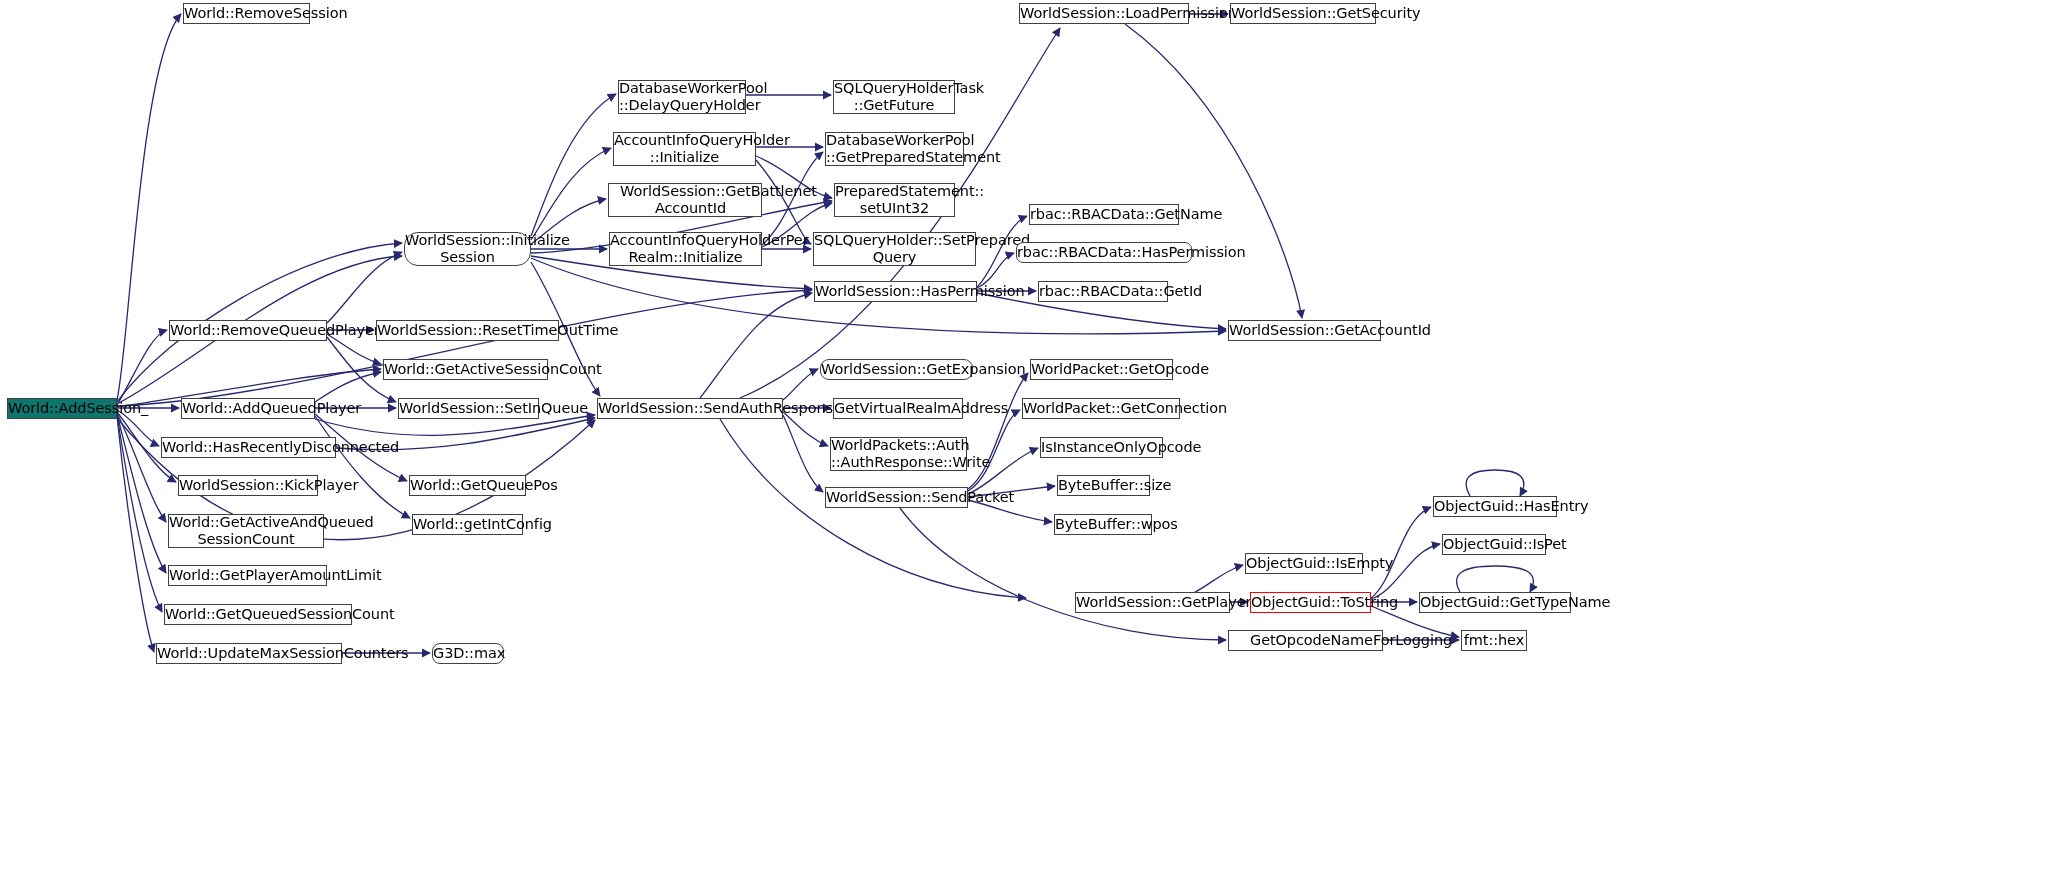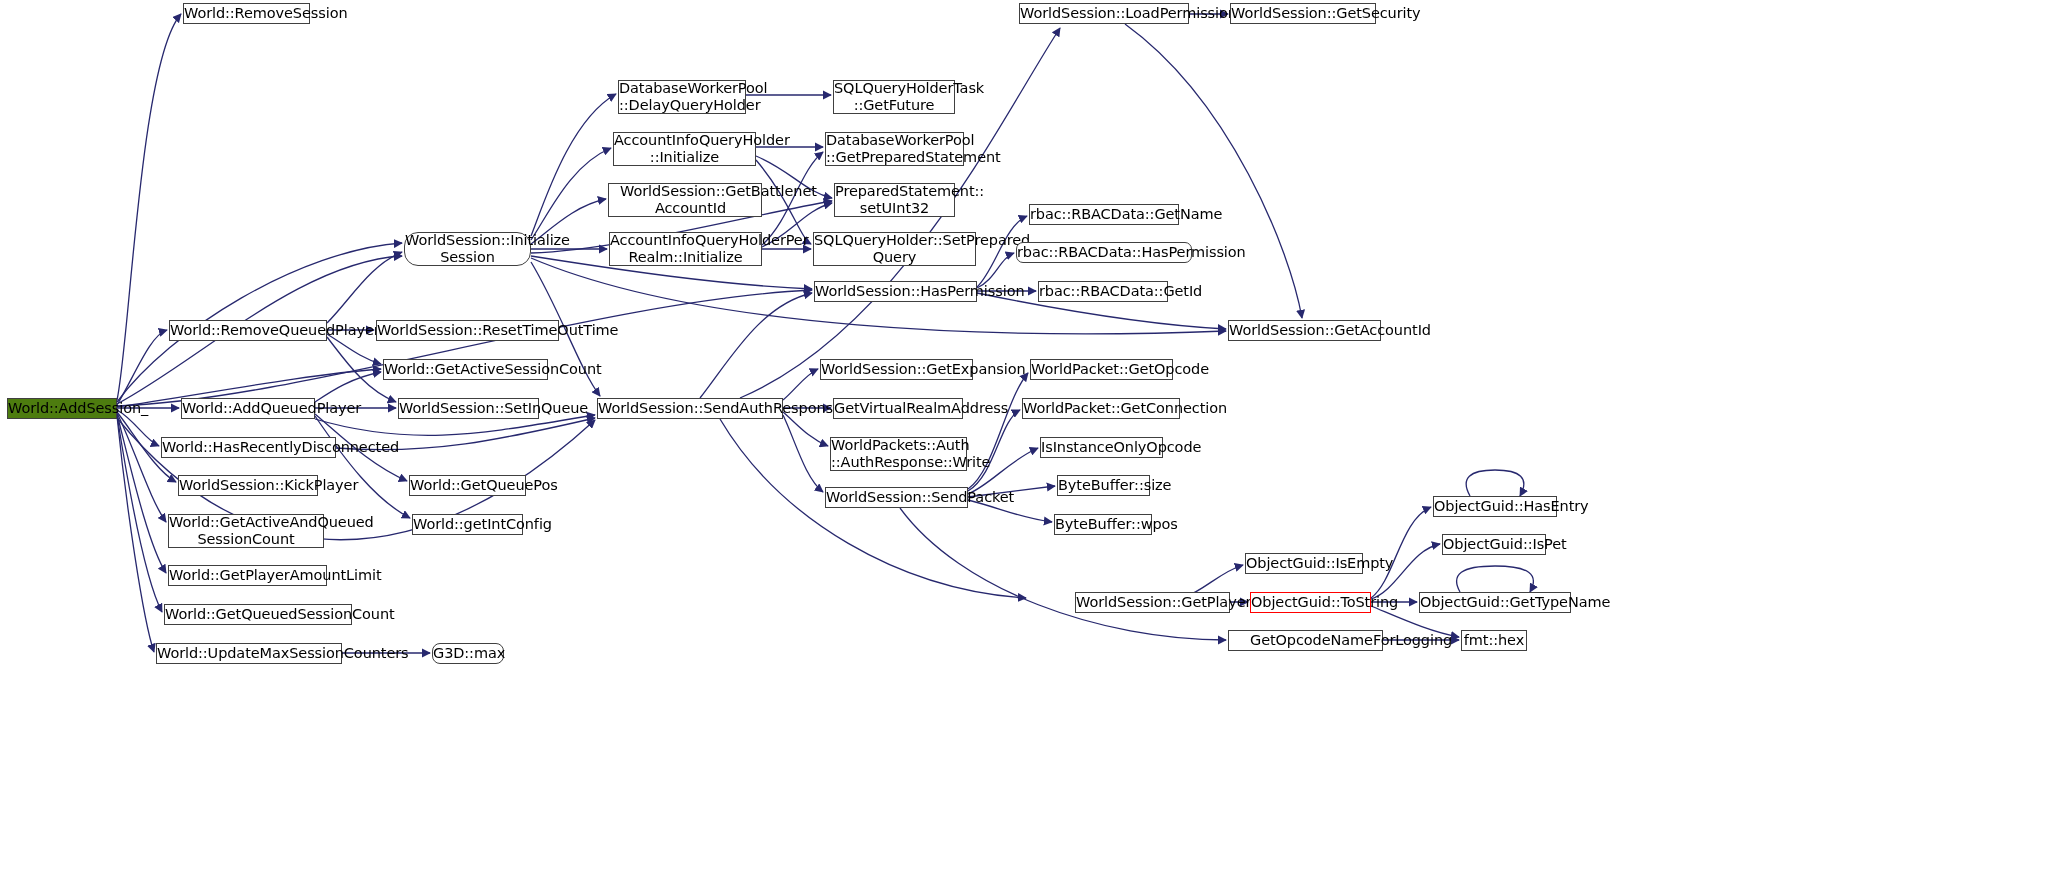--- a/index.html
+++ b/index.html
@@ -33,21 +33,21 @@
     line-height: 1.18;
     text-align: center;
     display: flex;
     align-items: center;
     justify-content: center;
     white-space: pre-line;
     letter-spacing: -0.1px;
     z-index: 5;
   }
   .node.root {
-    background: #4d7c0f;
+    background: #0f766e;
     border-color: #404040;
   }
   .node.highlight {
     border: 1px solid #ff0000;
   }
   .node-label {
     display: block;
     width: 100%;
     padding: 0 3px;
   }
@@ -163,21 +163,21 @@
     <div class="node" style="left: 597px; top: 398px; width: 186px; height: 21px;"><span class="node-label">WorldSession::SendAuthResponse</span></div>
     <div class="node" style="left: 833px; top: 80px; width: 122px; height: 34px;"><span class="node-label">SQLQueryHolderTask
 ::GetFuture</span></div>
     <div class="node" style="left: 825px; top: 132px; width: 139px; height: 34px;"><span class="node-label">DatabaseWorkerPool
 ::GetPreparedStatement</span></div>
     <div class="node" style="left: 834px; top: 183px; width: 121px; height: 34px;"><span class="node-label">PreparedStatement::
 setUInt32</span></div>
     <div class="node" style="left: 813px; top: 232px; width: 163px; height: 34px;"><span class="node-label">SQLQueryHolder::SetPrepared
 Query</span></div>
     <div class="node" style="left: 814px; top: 281px; width: 163px; height: 21px;"><span class="node-label">WorldSession::HasPermission</span></div>
-    <div class="node" style="left: 820px; top: 359px; width: 153px; height: 21px;"><span class="node-label">WorldSession::GetExpansion</span></div>
+    <div class="node" style="left: 820px; top: 359px; width: 153px; height: 21px; border-radius: 9px;"><span class="node-label">WorldSession::GetExpansion</span></div>
     <div class="node" style="left: 833px; top: 398px; width: 130px; height: 21px;"><span class="node-label">GetVirtualRealmAddress</span></div>
     <div class="node" style="left: 830px; top: 437px; width: 137px; height: 34px;"><span class="node-label">WorldPackets::Auth
 ::AuthResponse::Write</span></div>
     <div class="node" style="left: 825px; top: 487px; width: 143px; height: 21px;"><span class="node-label">WorldSession::SendPacket</span></div>
     <div class="node" style="left: 1028px; top: 592px; width: 155px; height: 21px; margin-left: 47px;"><span class="node-label">WorldSession::GetPlayerInfo</span></div>
     <div class="node" style="left: 1019px; top: 3px; width: 170px; height: 21px;"><span class="node-label">WorldSession::LoadPermissions</span></div>
     <div class="node" style="left: 1029px; top: 204px; width: 150px; height: 21px;"><span class="node-label">rbac::RBACData::GetName</span></div>
     <div class="node" style="left: 1016px; top: 242px; width: 176px; height: 21px; border-radius: 7px;"><span class="node-label">rbac::RBACData::HasPermission</span></div>
     <div class="node" style="left: 1038px; top: 281px; width: 130px; height: 21px;"><span class="node-label">rbac::RBACData::GetId</span></div>
     <div class="node" style="left: 1030px; top: 359px; width: 143px; height: 21px;"><span class="node-label">WorldPacket::GetOpcode</span></div>

